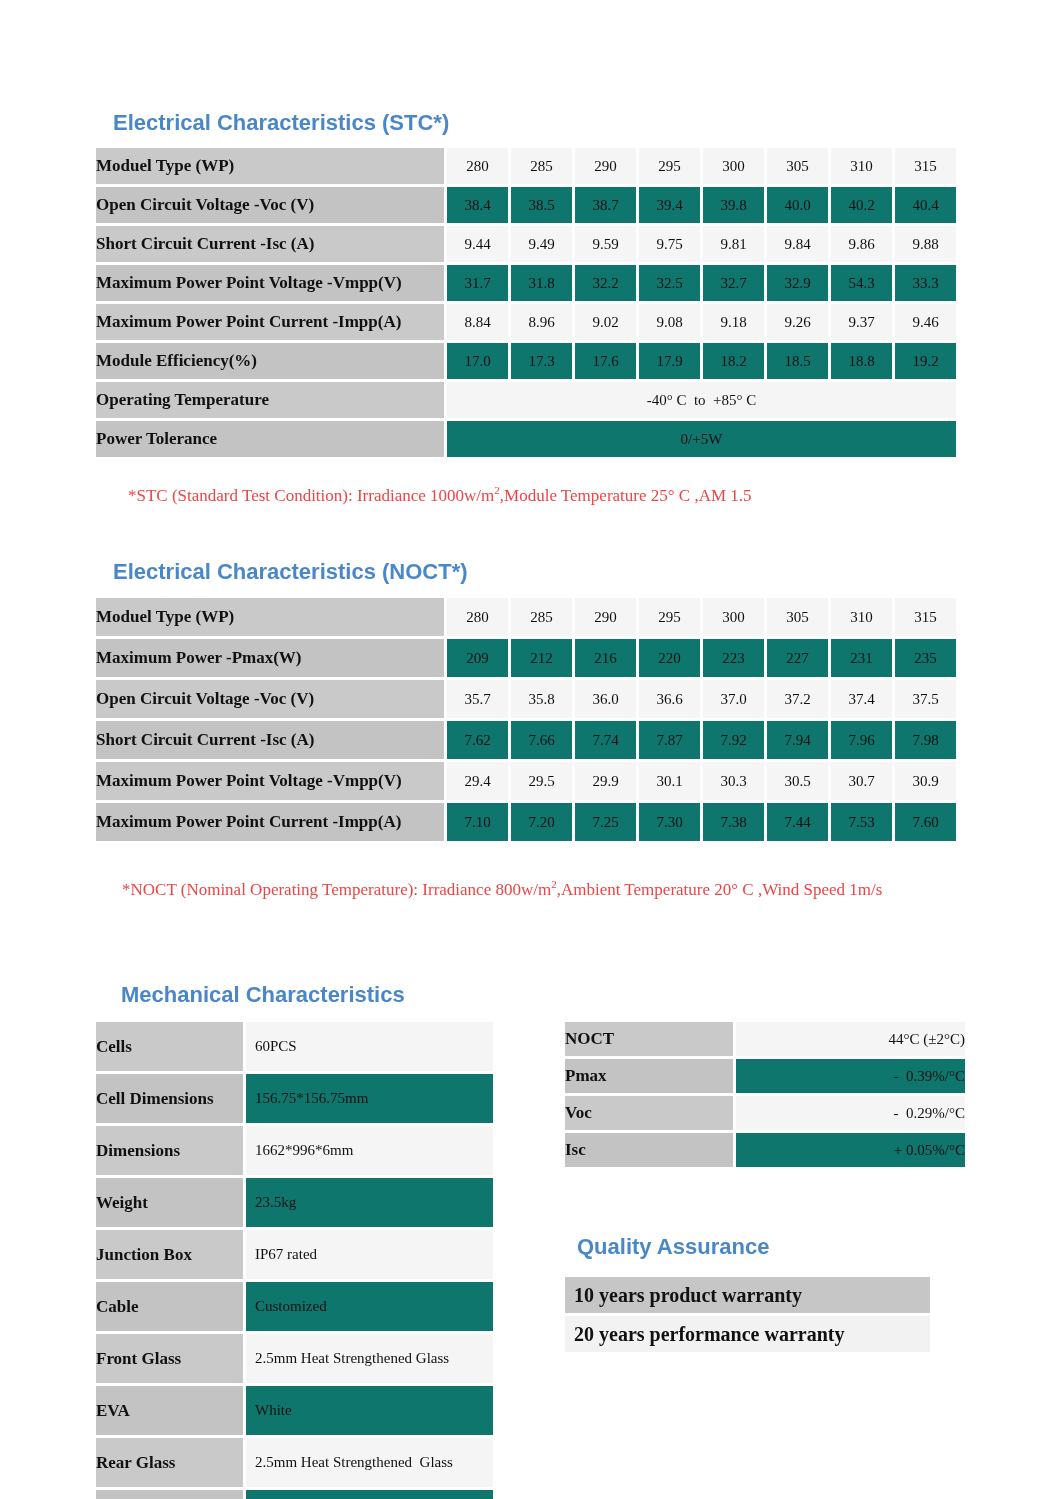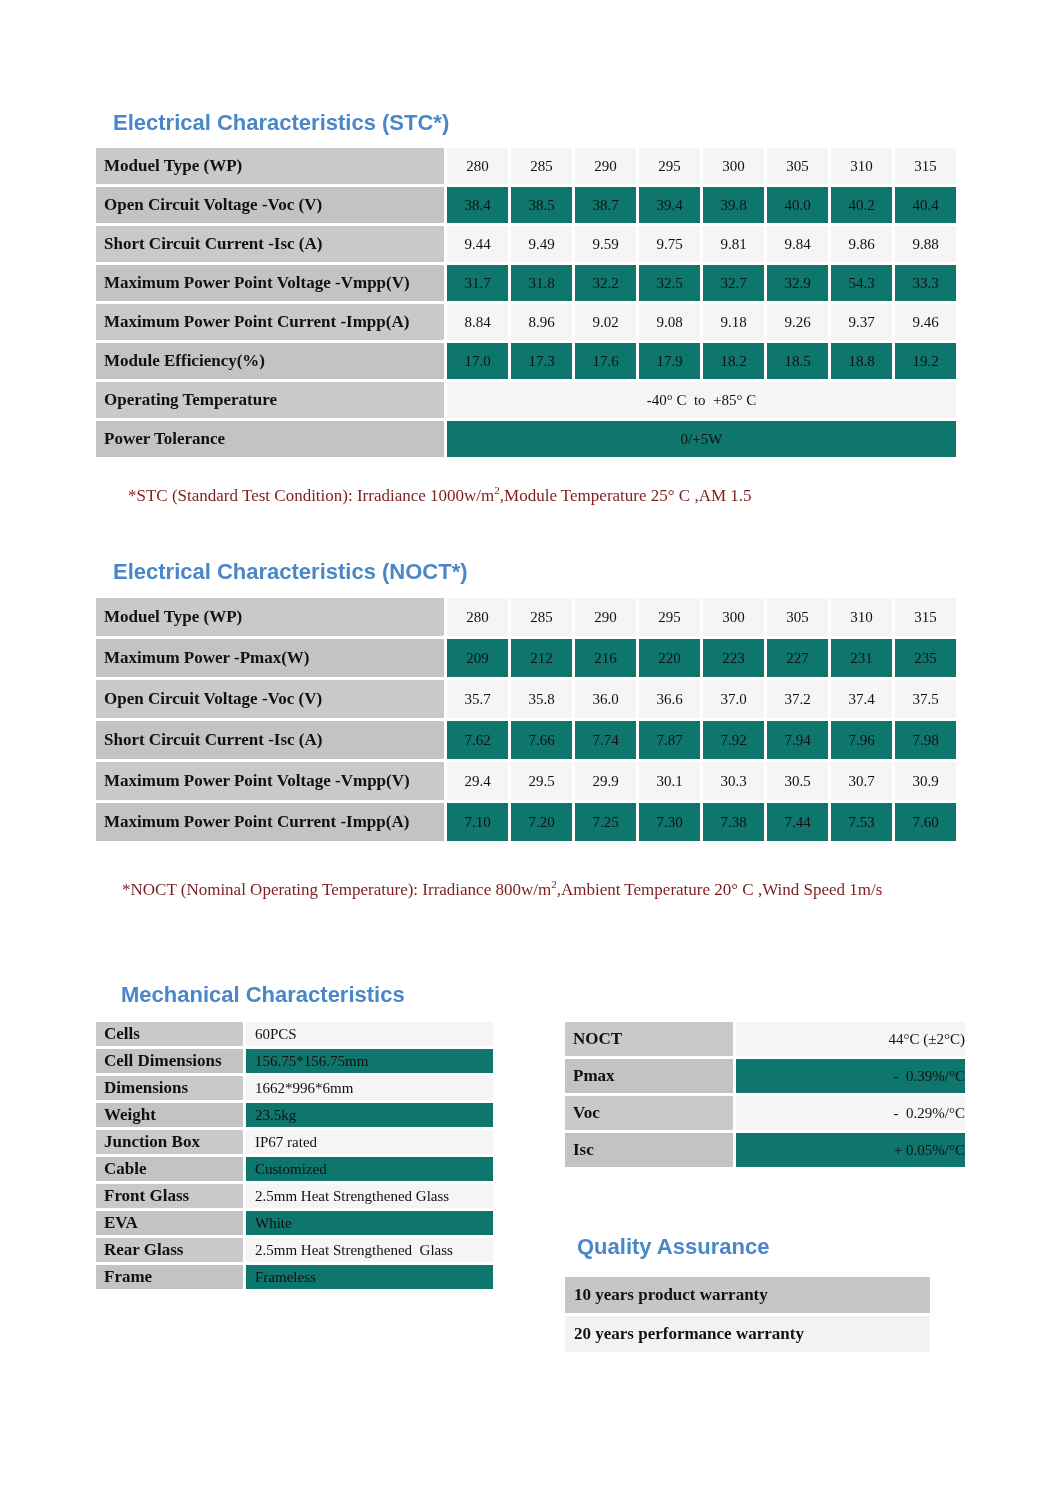--- a/index.html
+++ b/index.html
@@ -11,45 +11,45 @@
   }
   .heading {
     position:absolute;
     font-family:"Liberation Sans","DejaVu Sans",sans-serif;
     font-weight:bold; font-size:22px; color:#4a87c9; white-space:nowrap;
   }
   table { position:absolute; border-collapse:separate; border-spacing:3px; table-layout:fixed; }
   td { vertical-align:middle; }
   .lbl {
     background:#c9c9c9; font-weight:bold; font-size:17px;
-    padding-left:8px; white-space:pre-wrap; overflow:hidden;
+    white-space:pre-wrap; overflow:hidden;
   }
   .val {
     background:#f5f5f5; font-size:15px; text-align:center; white-space:pre-wrap;
   }
   .r-even .lbl { background:#c3c3c3; }
   .r-even .val { background:#0f766e; }
   
   .etable .lbl { width:348px; }
   .etable .val { width:61px; }
   .stc  td { height:36px; }
   .noct td { height:38px; }
   
   .kv .val { font-size:15px; }
   .mech .lbl { width:147px; }
   .mech .val { width:247px; text-align:left; padding-left:9px; }
-  .mech td { height:24px; }
+  .mech td { height:49px; }
   .temp .lbl { width:168px; }
   .temp .val { width:229px;text-align:right; }
   .temp td { height:34px; }
   
   .qual td { height:36px; width:365px; }
-  .qcell { font-weight:bold; font-size:17px; padding-left:9px; background:#f2f2f2; white-space:pre-wrap; }
+  .qcell { font-weight:bold; font-size:20px; padding-left:9px; background:#f2f2f2; white-space:pre-wrap; }
   .r-odd .qcell { background:#c6c6c6; }
-  .footnote { position:absolute; font-size:17px; white-space:pre-wrap; color:#7f1d1d; }
+  .footnote { position:absolute; font-size:17px; white-space:pre-wrap; color:#ef4444; }
   .footnote sup { font-size:11px; }
   
   #stc-title    { left:113px; top:110px; }
   #stc-table    { left:93px;  top:145px; }
   #stc-footnote { left:128px; top:484px; }
   #noct-title    { left:113px; top:559px; }
   #noct-table    { left:93px;  top:595px; }
   #noct-footnote { left:122px; top:878px; }
   #mech-title { left:121px; top:982px; }
   #mech-table { left:93px;  top:1019px; }

